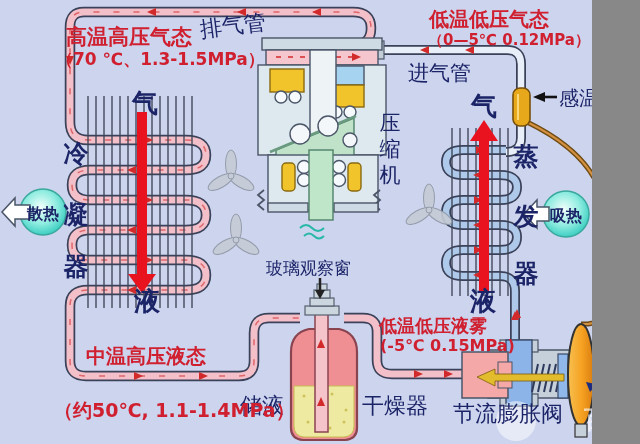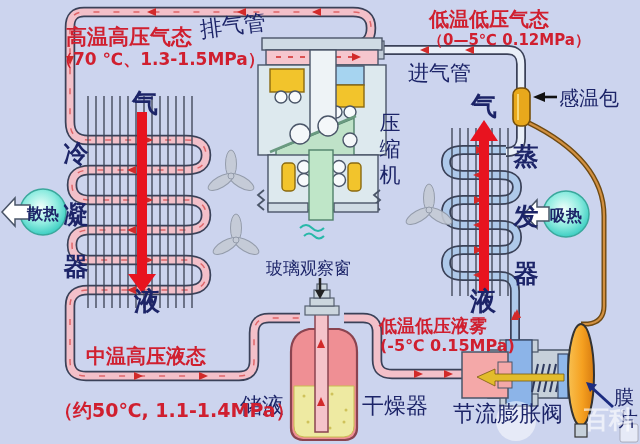--- a/index.html
+++ b/index.html
@@ -1,17 +1,17 @@
 <!DOCTYPE html>
 <html><head>
 <meta charset="utf-8">
 <style>
   html,body{margin:0;padding:0;background:#888;}
   .stage{
-    position:relative;width:640px;height:444px;overflow:hidden;
+    position:relative;width:592px;height:444px;overflow:hidden;
     background:#ccd4ee;
     font-family:"DejaVu Sans","Liberation Sans",sans-serif;
   }
   svg{display:block}
   text{font-family:"DejaVu Sans","Liberation Sans",sans-serif;}
   .red{fill:#d01f2f;font-weight:bold;}
   .navy{fill:#1c2468;}
   .navyb{fill:#1c2468;font-weight:bold;}
   .wm{fill:rgba(255,255,255,0.62);font-weight:bold;}
 </style>

